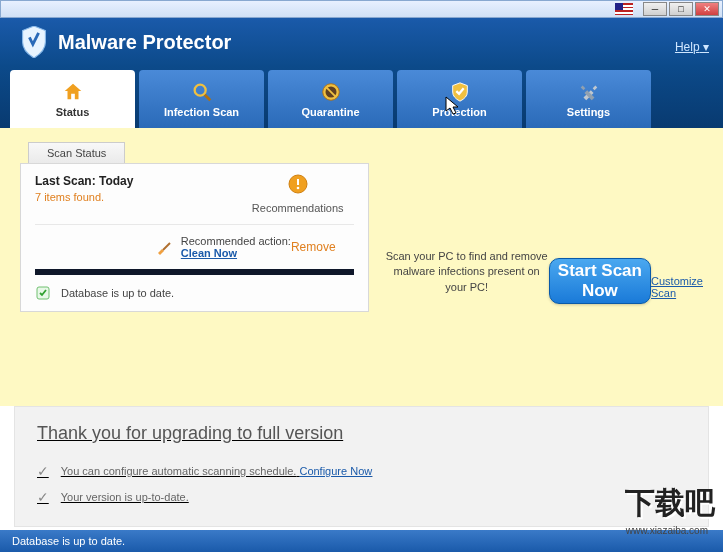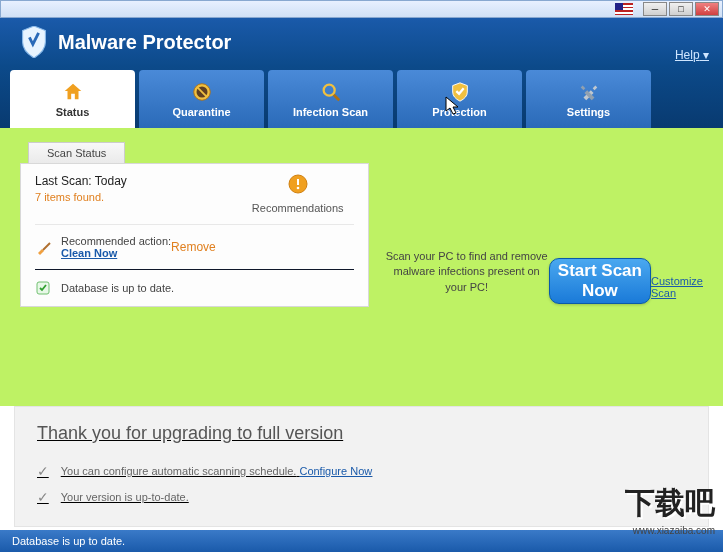--- a/index.html
+++ b/index.html
@@ -9,42 +9,42 @@
 .win-btn { width: 24px; height: 14px; border: 1px solid #888; font-size: 9px; display: flex; align-items: center; justify-content: center; cursor: pointer; }
 .win-min { background: linear-gradient(#f0f0f0, #d0d0d0); }
 .win-max { background: linear-gradient(#f0f0f0, #d0d0d0); }
 .win-close { background: linear-gradient(#f08080, #d04040); color: #fff; }
 .flag { width: 18px; height: 12px; margin-right: 8px; background: linear-gradient(to bottom, #b22 0%, #b22 15%, #fff 15%, #fff 30%, #b22 30%, #b22 45%, #fff 45%, #fff 60%, #b22 60%, #b22 75%, #fff 75%, #fff 90%, #b22 90%); position: relative; }
 .flag::before { content: ''; position: absolute; top: 0; left: 0; width: 8px; height: 7px; background: #228; }
 
 .header { height: 48px; background: linear-gradient(#1a5aaa, #0c4a8a); display: flex; align-items: center; padding: 0 20px; color: #fff; position: relative; }
 .logo-icon { width: 28px; height: 32px; margin-right: 10px; }
 .app-title { font-size: 20px; font-weight: bold; }
-.help-link { position: absolute; right: 14px; top: 30px; color: #cfe6ff; font-size: 12px; text-decoration: underline; cursor: pointer; }
+.help-link { position: absolute; right: 14px; top: 22px; color: #cfe6ff; font-size: 12px; text-decoration: underline; cursor: pointer; }
 
 .tabs { display: flex; background: linear-gradient(#0c4a8a, #083a70); padding: 4px 10px 0; gap: 4px; }
 .tab { flex: 1; max-width: 125px; height: 58px; border-radius: 4px 4px 0 0; display: flex; flex-direction: column; align-items: center; justify-content: center; font-size: 11px; font-weight: bold; cursor: pointer; gap: 3px; }
 .tab-active { background: #fff; color: #333; }
 .tab-inactive { background: linear-gradient(#4a8ad8, #2a6ab8); color: #fff; }
 .tab svg { width: 22px; height: 22px; }
 
-.content { background: #bef264; padding: 14px 20px 10px; height: 278px; }
+.content { background: #fef9c3; padding: 14px 20px 10px; height: 278px; }
 .content-inner { display: flex; gap: 16px; height: 100%; }
 .left-panel { flex: 1.1; }
 .right-panel { flex: 0.9; display: flex; flex-direction: row; align-items: center; padding-top: 24px; }
 
 .scan-tab { display: inline-block; background: linear-gradient(#f8f8f8, #eaeaea); border: 1px solid #ccc; border-bottom: none; padding: 4px 18px; font-size: 11px; color: #444; margin-left: 8px; }
 .scan-box { border: 1px solid #d8d8d8; padding: 10px 14px; background: #fdfdfd; }
 .scan-row1 { display: flex; justify-content: space-between; align-items: flex-start; border-bottom: 1px solid #e8e8e8; padding-bottom: 10px; }
-.last-scan { font-size: 12px; font-weight: normal; color: #222; }
+.last-scan { font-size: 12px; font-weight: bold; color: #222; }
 .items-found { font-size: 11px; color: #e08020; margin-top: 3px; }
 .rec-col { text-align: center; margin-right: 10px; }
 .rec-icon { width: 20px; height: 20px; margin: 0 auto 4px; }
 .rec-label { font-size: 11px; color: #555; }
-.scan-row2 { display: flex; justify-content: flex-start; align-items: center; padding: 10px 0; border-bottom: 1px solid #0f172a; }
+.scan-row2 { display: flex; justify-content: flex-end; align-items: center; padding: 10px 0; border-bottom: 6px solid #0f172a; }
 .rec-action { display: flex; align-items: center; gap: 8px; font-size: 11px; }
 .rec-action-text { color: #444; }
 .clean-link { color: #1a5aaa; text-decoration: underline; font-weight: bold; cursor: pointer; }
 .remove-text { color: #e08020; font-size: 12px; margin-right: 18px; }
 .scan-row3 { display: flex; align-items: center; gap: 10px; padding-top: 10px; font-size: 11px; color: #444; }
 .db-icon { width: 16px; height: 16px; }
 
 .scan-desc { font-size: 11px; color: #444; text-align: center; line-height: 1.4; margin-bottom: 18px; }
 .start-btn { width: 220px; height: 46px; background: linear-gradient(#4aa8f0, #1a7ad8); border: 1px solid #0a5aa8; border-radius: 10px; color: #fff; font-size: 17px; font-weight: bold; cursor: pointer; box-shadow: 0 1px 3px rgba(0,0,0,0.2); }
 .customize-link { color: #1a5aaa; text-decoration: underline; font-size: 11px; font-weight: normal; margin-top: 12px; cursor: pointer; }
@@ -52,21 +52,21 @@
 .upgrade-panel { background: #f2f2f2; margin: 0 14px 10px; padding: 16px 22px; border: 1px solid #e4e4e4; text-decoration: underline; }
 .upgrade-title { font-size: 18px; color: #555; font-weight: normal; margin-bottom: 14px; }
 .upgrade-row { display: flex; align-items: center; gap: 12px; font-size: 11px; color: #666; padding: 5px 0; }
 .check-icon { color: #888; font-size: 14px; }
 .configure-link { color: #1a5aaa; text-decoration: underline; cursor: pointer; }
 
 .statusbar { position: absolute; bottom: 0; left: 0; right: 0; height: 22px; background: linear-gradient(#3a7ac8, #1a5aaa); color: #fff; font-size: 11px; display: flex; align-items: center; padding: 0 12px; }
 
 .cursor-overlay { position: absolute; top: 95px; left: 444px; pointer-events: none; }
 .watermark-cn { position: absolute; right: 8px; bottom: 28px; font-size: 30px; font-weight: bold; color: #222; text-shadow: 2px 2px 0 #fff; pointer-events: none; }
-.watermark-url { position: absolute; right: 8px; bottom: 16px; font-size: 10px; color: #444; pointer-events: none; }
+.watermark-url { position: absolute; right: 15px; bottom: 16px; font-size: 10px; color: #444; pointer-events: none; }
 </style>
 </head>
 <body>
 
 <div class="titlebar">
   <div class="flag"></div>
   <div class="win-btn win-min">─</div>
   <div class="win-btn win-max">□</div>
   <div class="win-btn win-close">✕</div>
 </div>
@@ -82,32 +82,32 @@
 
 <div class="tabs">
   <div class="tab tab-active">
     <svg viewBox="0 0 24 24">
         <path d="M12 3 L21 11 L18 11 L18 20 L14 20 L14 14 L10 14 L10 20 L6 20 L6 11 L3 11 Z" fill="#f0a020"></path>
       </svg>
     <span>Status</span>
   </div>
   <div class="tab tab-inactive">
     <svg viewBox="0 0 24 24">
+        <circle cx="10" cy="10" r="6" fill="none" stroke="#f0c040" stroke-width="2.5"></circle>
+        <line x1="15" y1="15" x2="21" y2="21" stroke="#b07010" stroke-width="3"></line>
+      </svg>
+    <span>Infection Scan</span>
+  </div>
+  <div class="tab tab-inactive">
+    <svg viewBox="0 0 24 24">
         <circle cx="12" cy="12" r="9" fill="#f0c040" stroke="#b07010" stroke-width="1"></circle>
         <circle cx="12" cy="12" r="6" fill="#604020"></circle>
         <line x1="7" y1="7" x2="17" y2="17" stroke="#f0c040" stroke-width="2"></line>
       </svg>
     <span>Quarantine</span>
-  </div>
-  <div class="tab tab-inactive">
-    <svg viewBox="0 0 24 24">
-        <circle cx="10" cy="10" r="6" fill="none" stroke="#f0c040" stroke-width="2.5"></circle>
-        <line x1="15" y1="15" x2="21" y2="21" stroke="#b07010" stroke-width="3"></line>
-      </svg>
-    <span>Infection Scan</span>
   </div>
   <div class="tab tab-inactive">
     <svg viewBox="0 0 24 24">
         <path d="M12 2 L20 5 L20 12 Q20 18 12 22 Q4 18 4 12 L4 5 Z" fill="#f0c040" stroke="#fff" stroke-width="1"></path>
         <path d="M8 11 L11 14 L16 8" stroke="#fff" stroke-width="2.5" fill="none"></path>
       </svg>
     <span>Protection</span>
   </div>
   <div class="tab tab-inactive">
     <svg viewBox="0 0 24 24">

